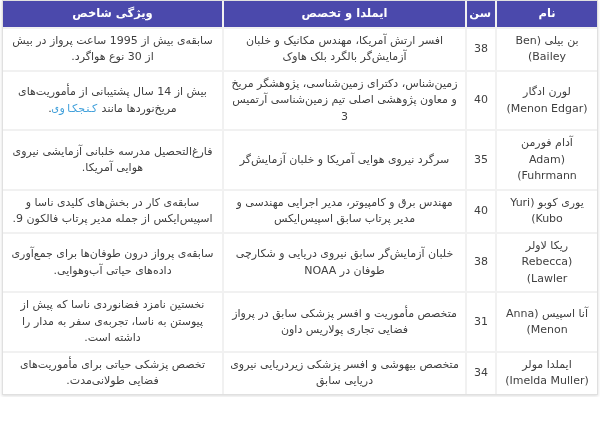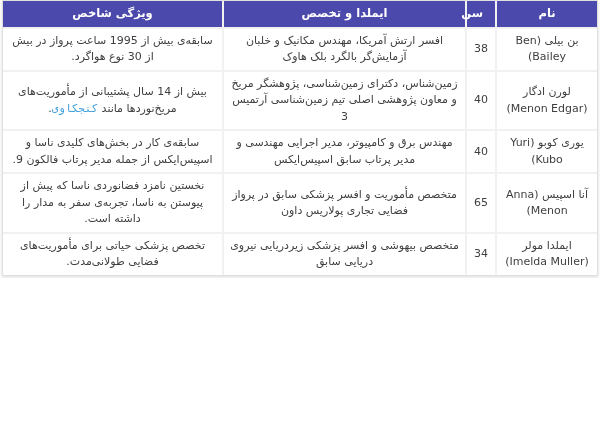--- a/index.html
+++ b/index.html
@@ -25,21 +25,21 @@
   }
   col.col-name{width:100px;}
   col.col-age{width:30px;}
   col.col-bg{width:243px;}
   col.col-feat{width:auto;}
   th{
     background:var(--header-bg);
     color:var(--header-text);
     font-size:11.5px;
     font-weight:bold;
-    padding:6px 12px;
+    padding:6px 4px;
     text-align:center;
     vertical-align:middle;
     line-height:1.2;
   }
   th + th{border-right:2px solid var(--sep);}
   td{
     font-size:11px;
     line-height:1.5;
     padding:4px 6px;
     text-align:center;
@@ -77,28 +77,40 @@
           <td>افسر ارتش آمریکا، مهندس مکانیک و خلبان آزمایش‌گر بالگرد بلک هاوک</td>
           <td>سابقه‌ی بیش از 1995 ساعت پرواز در بیش از 30 نوع هواگرد.</td>
         </tr>
         <tr>
           <td>لورن ادگار (Menon Edgar)</td>
           <td>40</td>
           <td>زمین‌شناس، دکترای زمین‌شناسی، پژوهشگر مریخ و معاون پژوهشی اصلی تیم زمین‌شناسی آرتمیس 3</td>
           <td><span>بیش از 14 سال پشتیبانی از مأموریت‌های مریخ‌نوردها مانند </span><a class="cell-link" href="#">کنجکاوی</a><span>.</span></td>
         </tr>
         <tr>
+          <td>آدام فورمن (Adam Fuhrmann)</td>
+          <td>35</td>
+          <td>سرگرد نیروی هوایی آمریکا و خلبان آزمایش‌گر</td>
+          <td>فارغ‌التحصیل مدرسه خلبانی آزمایشی نیروی هوایی آمریکا.</td>
+        </tr>
+        <tr>
           <td>یوری کوبو (Yuri Kubo)</td>
           <td>40</td>
           <td>مهندس برق و کامپیوتر، مدیر اجرایی مهندسی و مدیر پرتاب سابق اسپیس‌ایکس</td>
           <td>سابقه‌ی کار در بخش‌های کلیدی ناسا و اسپیس‌ایکس از جمله مدیر پرتاب فالکون 9.</td>
         </tr>
         <tr>
+          <td>ریکا لاولر (Rebecca Lawler)</td>
+          <td>38</td>
+          <td>خلبان آزمایش‌گر سابق نیروی دریایی و شکارچی طوفان در NOAA</td>
+          <td>سابقه‌ی پرواز درون طوفان‌ها برای جمع‌آوری داده‌های حیاتی آب‌وهوایی.</td>
+        </tr>
+        <tr>
           <td>آنا اسپیس (Anna Menon)</td>
-          <td>65</td>
+          <td>31</td>
           <td>متخصص مأموریت و افسر پزشکی سابق در پرواز فضایی تجاری پولاریس داون</td>
           <td>نخستین نامزد فضانوردی ناسا که پیش از پیوستن به ناسا، تجربه‌ی سفر به مدار را داشته است.</td>
         </tr>
         <tr>
           <td>ایملدا مولر (Imelda Muller)</td>
           <td>34</td>
           <td>متخصص بیهوشی و افسر پزشکی زیردریایی نیروی دریایی سابق</td>
           <td>تخصص پزشکی حیاتی برای مأموریت‌های فضایی طولانی‌مدت.</td>
         </tr>
       </tbody>

